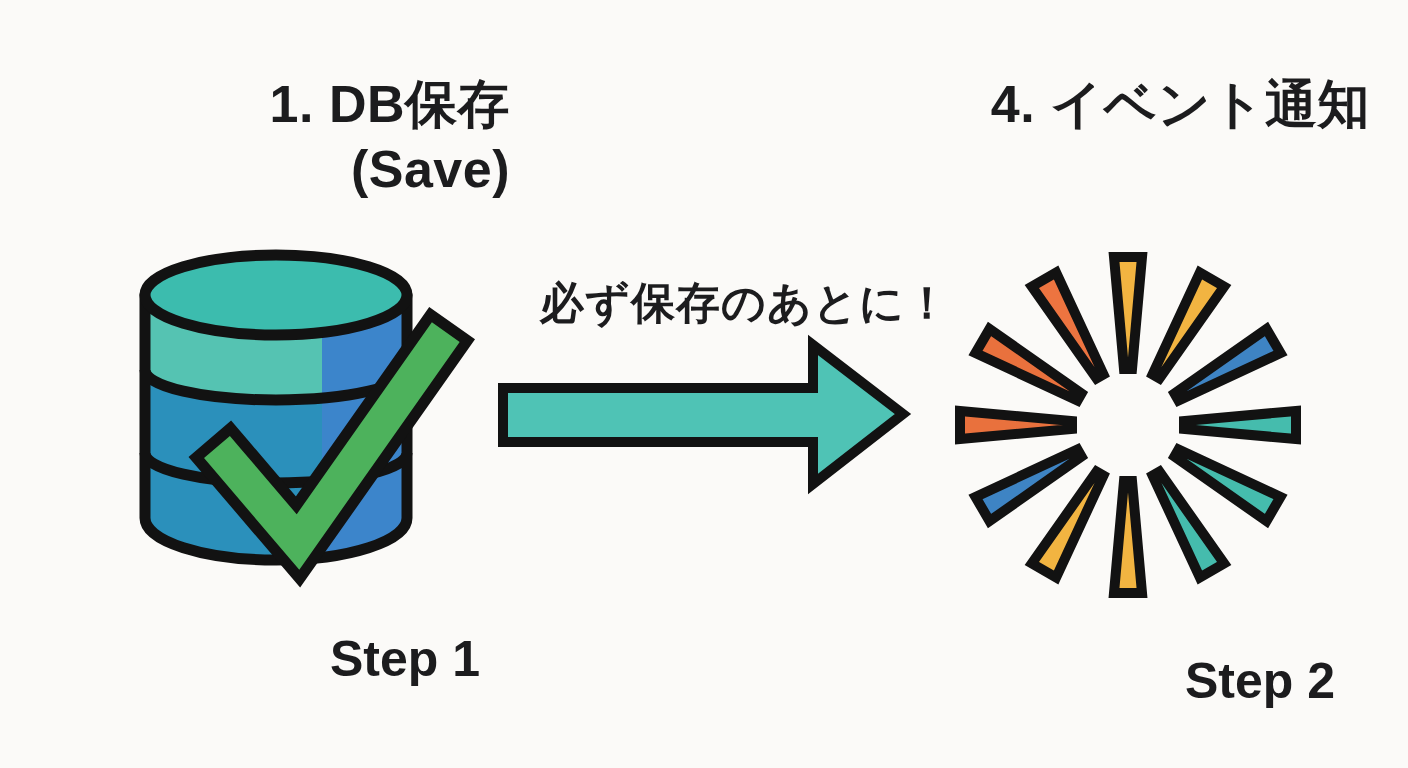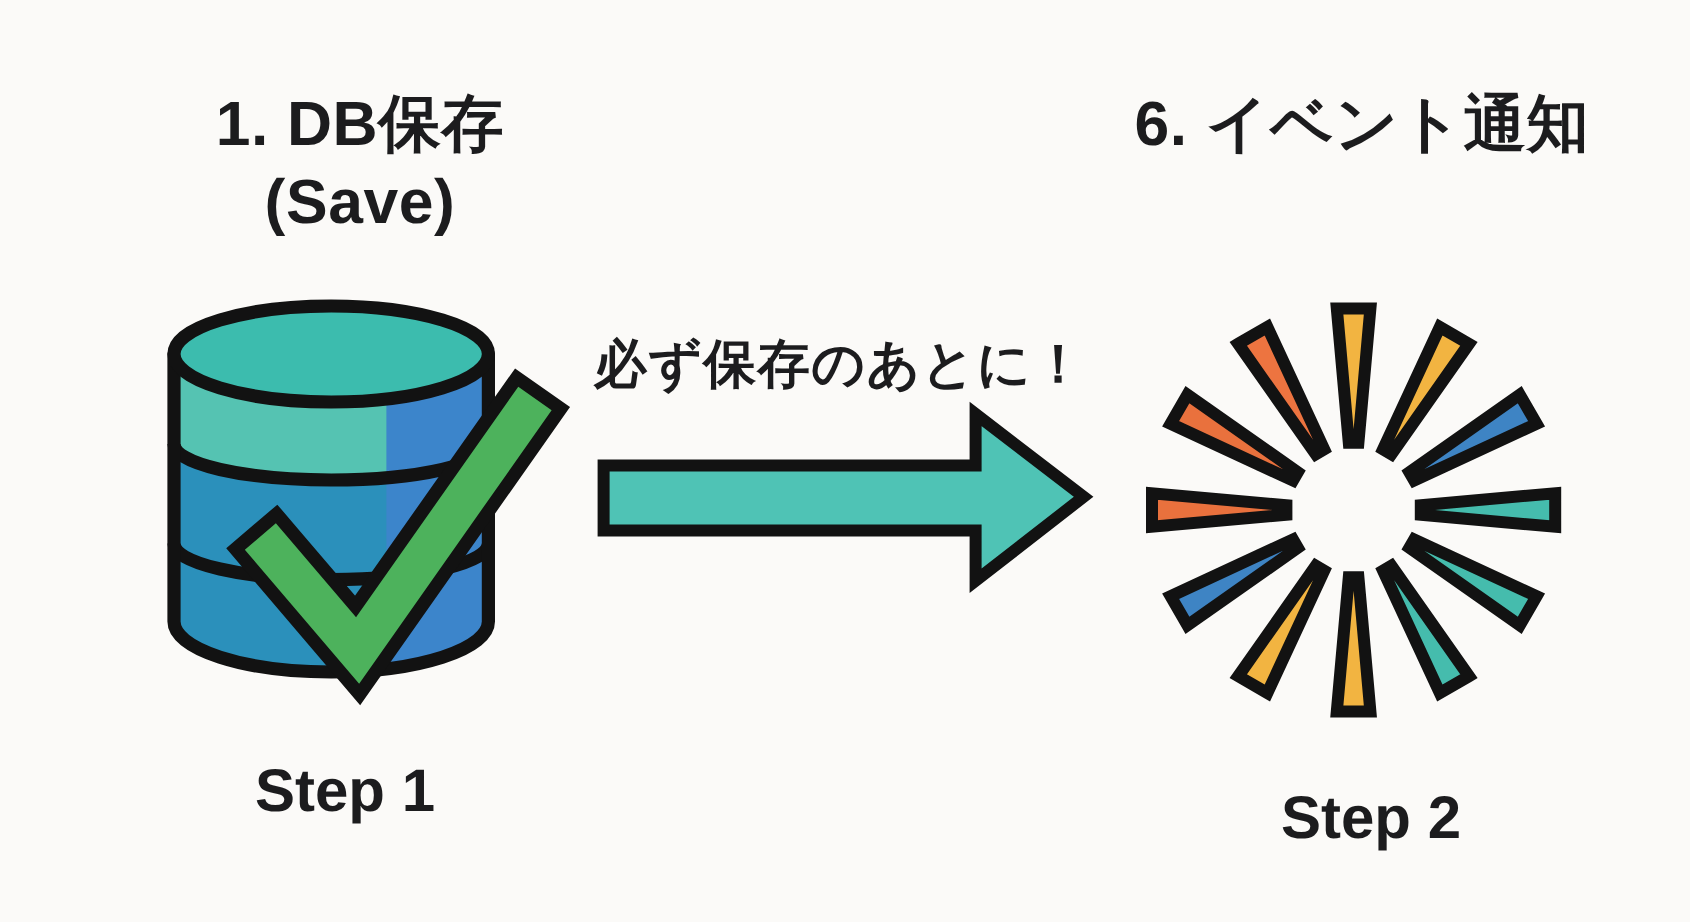--- a/index.html
+++ b/index.html
@@ -13,55 +13,55 @@
   .canvas {
     position: relative;
     width: 1408px;
     height: 768px;
     overflow: hidden;
     background: var(--background, #FBFAF8);
     color: var(--text, #1C1C1E);
   }
   .abs { position: absolute; }
   .title {
-    text-align: center;
+    text-align: right;
     font-weight: 700;
     font-size: 52px;
     line-height: 1.25;
     letter-spacing: 0.5px;
     color: var(--text, #1C1C1E);
   }
   .caption {
-    text-align: center;
+    text-align: right;
     font-weight: 700;
     font-size: 50px;
     color: var(--text, #1C1C1E);
   }
   .arrow-label {
-    text-align: center;
+    text-align: right;
     font-weight: 700;
     font-size: 44px;
     letter-spacing: 1px;
     color: var(--text, #1C1C1E);
     white-space: nowrap;
   }
   svg { display: block; overflow: visible; }
 </style>
 </head>
 <body>
 
 <div class="canvas">
 
   <div class="abs title" style="left:90px; top:72px; width:420px;">
     <div>1. DB保存</div>
     <div>(Save)</div>
   </div>
 
   <div class="abs title" style="left:900px; top:72px; width:470px;">
-    <div>6. イベント通知</div>
+    <div>4. イベント通知</div>
   </div>
 
   <div class="abs arrow-label" style="left:450px; top:274px; width:500px;">必ず保存のあとに！</div>
 
   <svg class="abs" style="left:130px; top:243px;" width="350" height="330" viewBox="0 0 350 330">
     <defs>
       <clipPath id="dbClip">
         <path d="M15,52 L15,275 A131,42 0 0 0 277,275 L277,52 A131,40 0 0 1 15,52 Z"></path>
       </clipPath>
     </defs>

